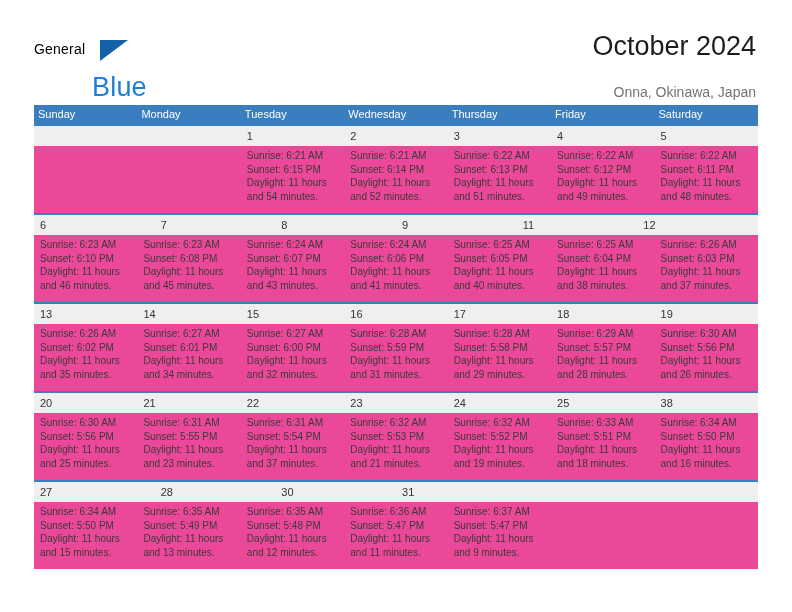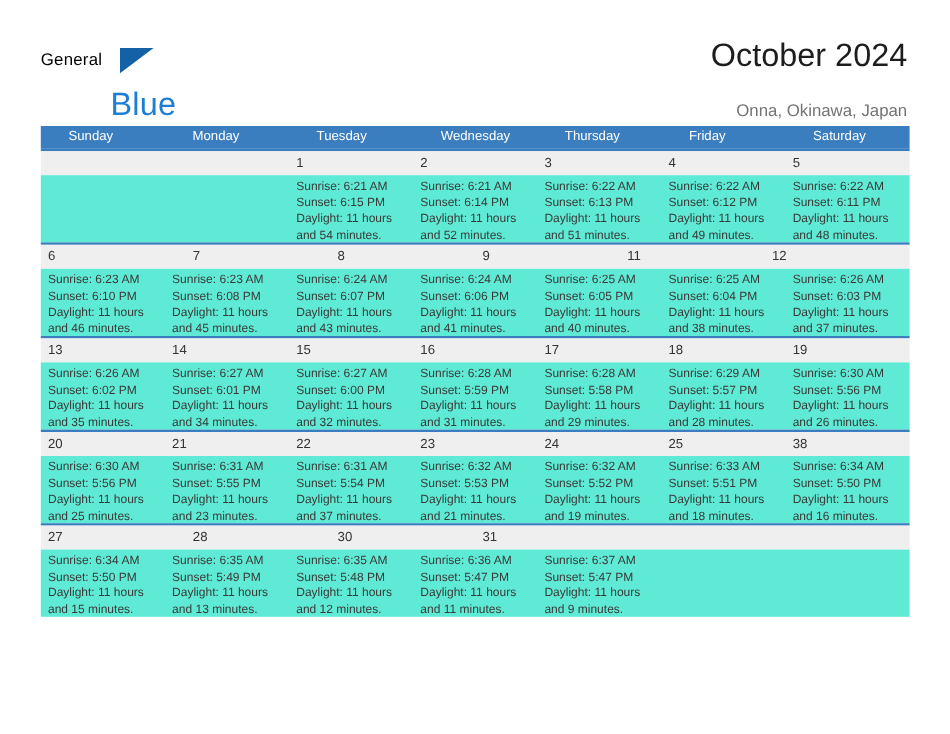--- a/index.html
+++ b/index.html
@@ -95,21 +95,21 @@
     display: flex;
     width: 100%;
     background: #3b7ebf;
     height: 19px;
   }
   .dow {
     flex: 1 1 0;
     color: #ffffff;
     font-size: 11px;
     line-height: 19px;
-    padding-left: 23px;
+    padding-left: 4px;
     box-sizing: border-box;
     white-space: nowrap;
   }
 
   .week {
     width: 100%;
     border-top: 2px solid #3b7ebf;
     box-sizing: border-box;
   }
   .week:first-of-type {
@@ -117,22 +117,22 @@
   }
   .week-numbers {
     display: flex;
     width: 100%;
     background: #efefef;
     height: 20px;
   }
   .week-body {
     display: flex;
     width: 100%;
-    height: 56px;
-    background: #5eead4;
+    height: 67px;
+    background: #ec4899;
   }
   .daynum {
     flex: 1 1 0;
     box-sizing: border-box;
     padding-left: 6px;
     font-size: 11px;
     line-height: 20px;
     color: #333333;
   }
   .daynum.empty {

